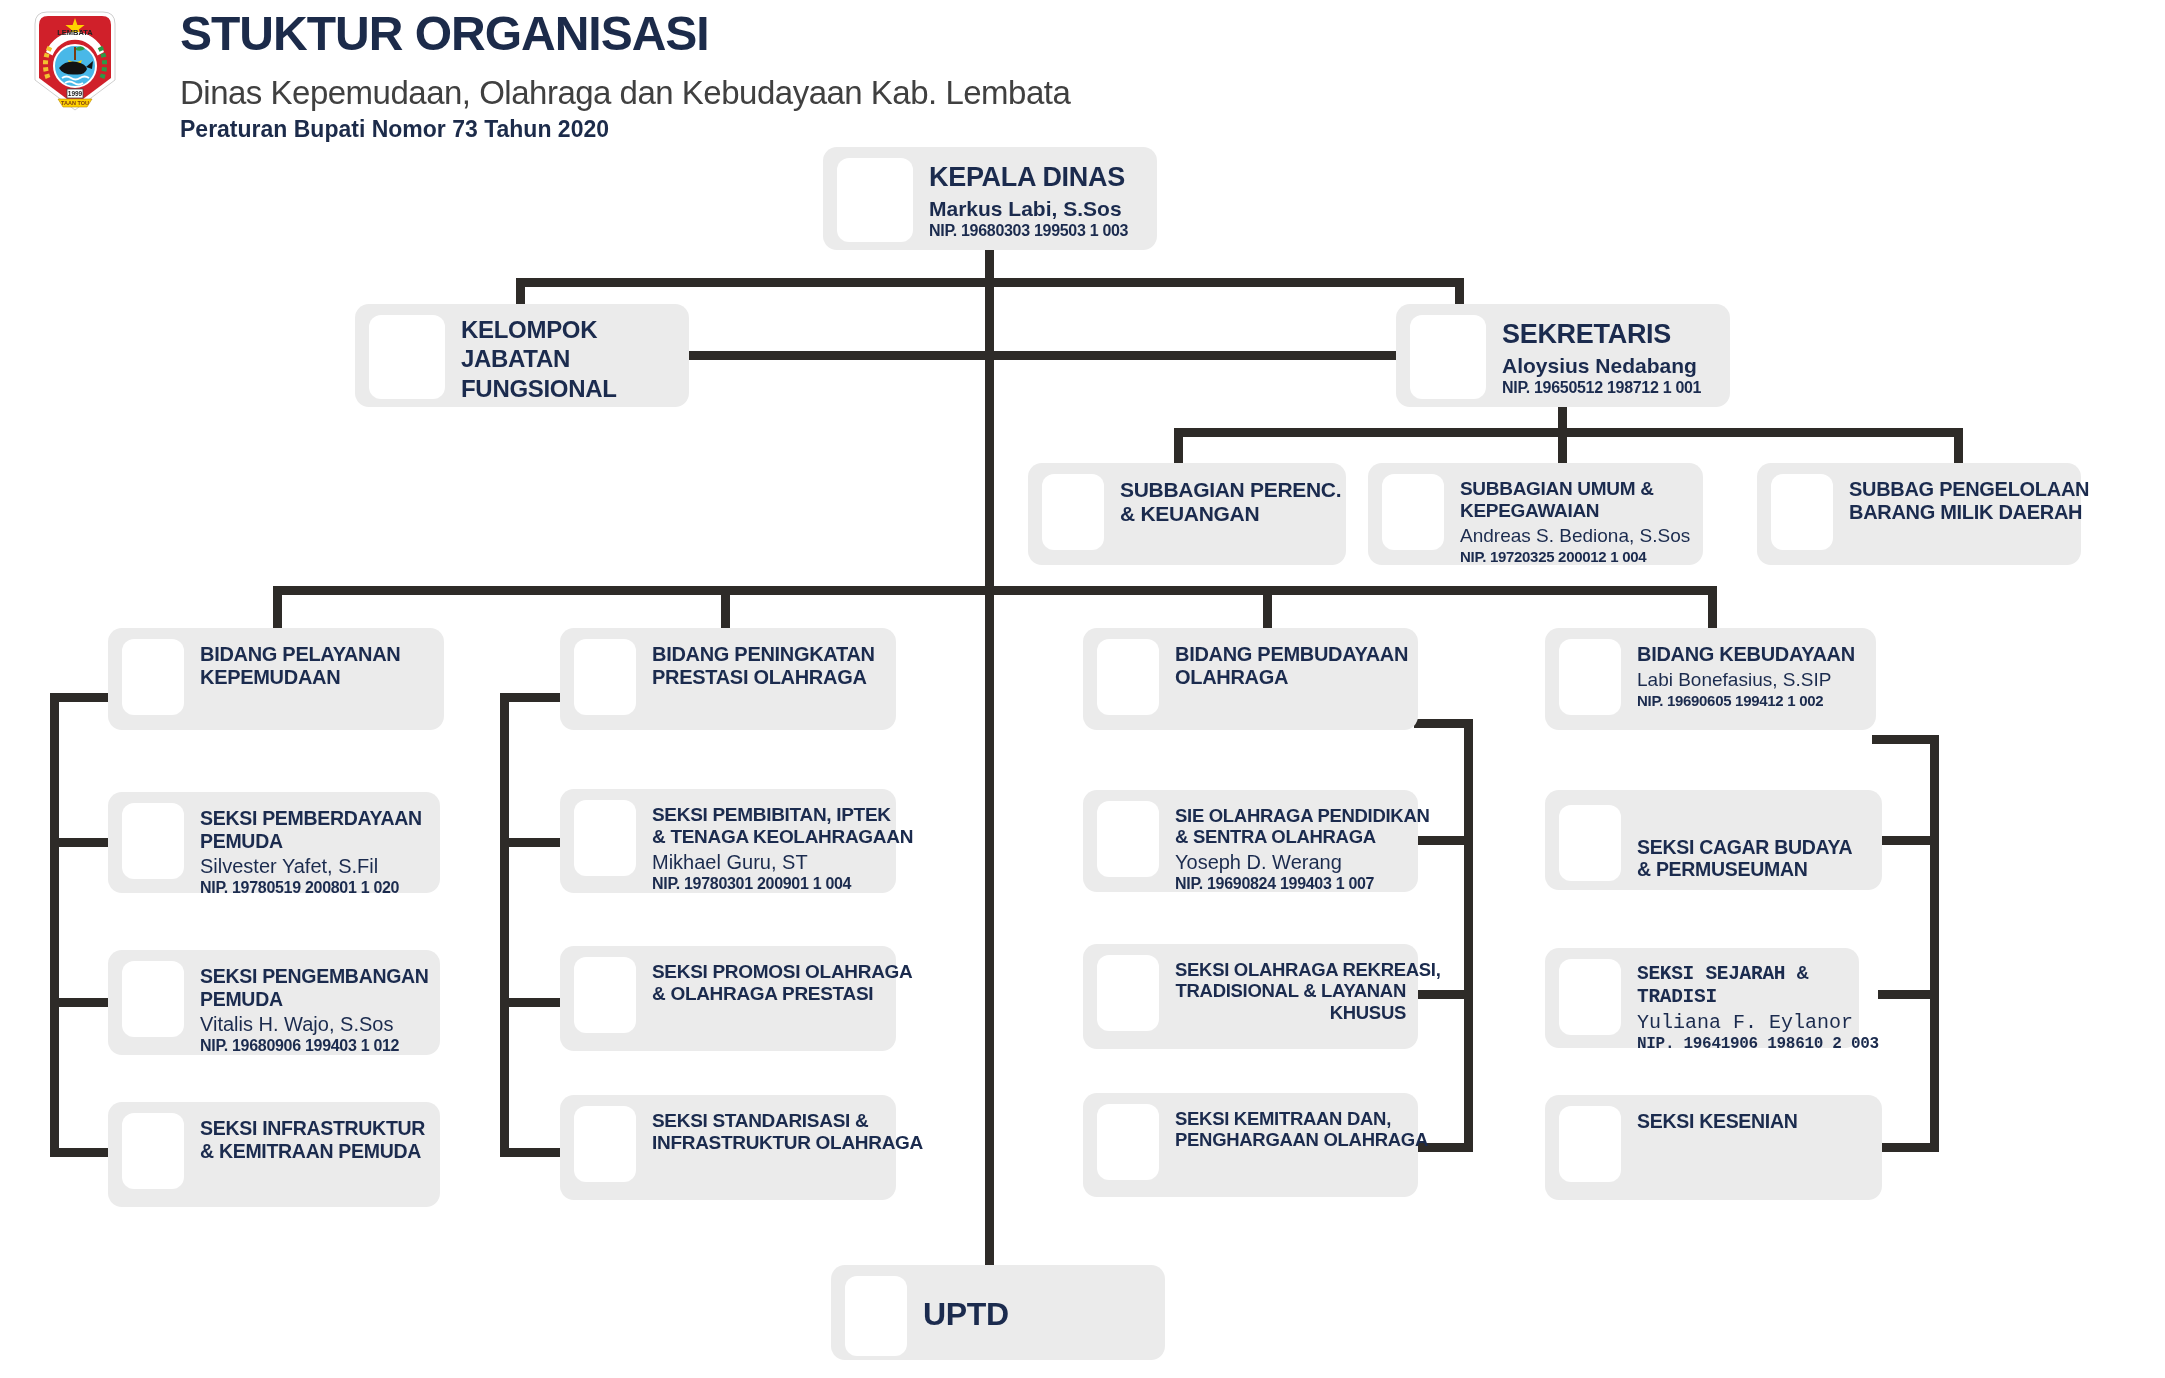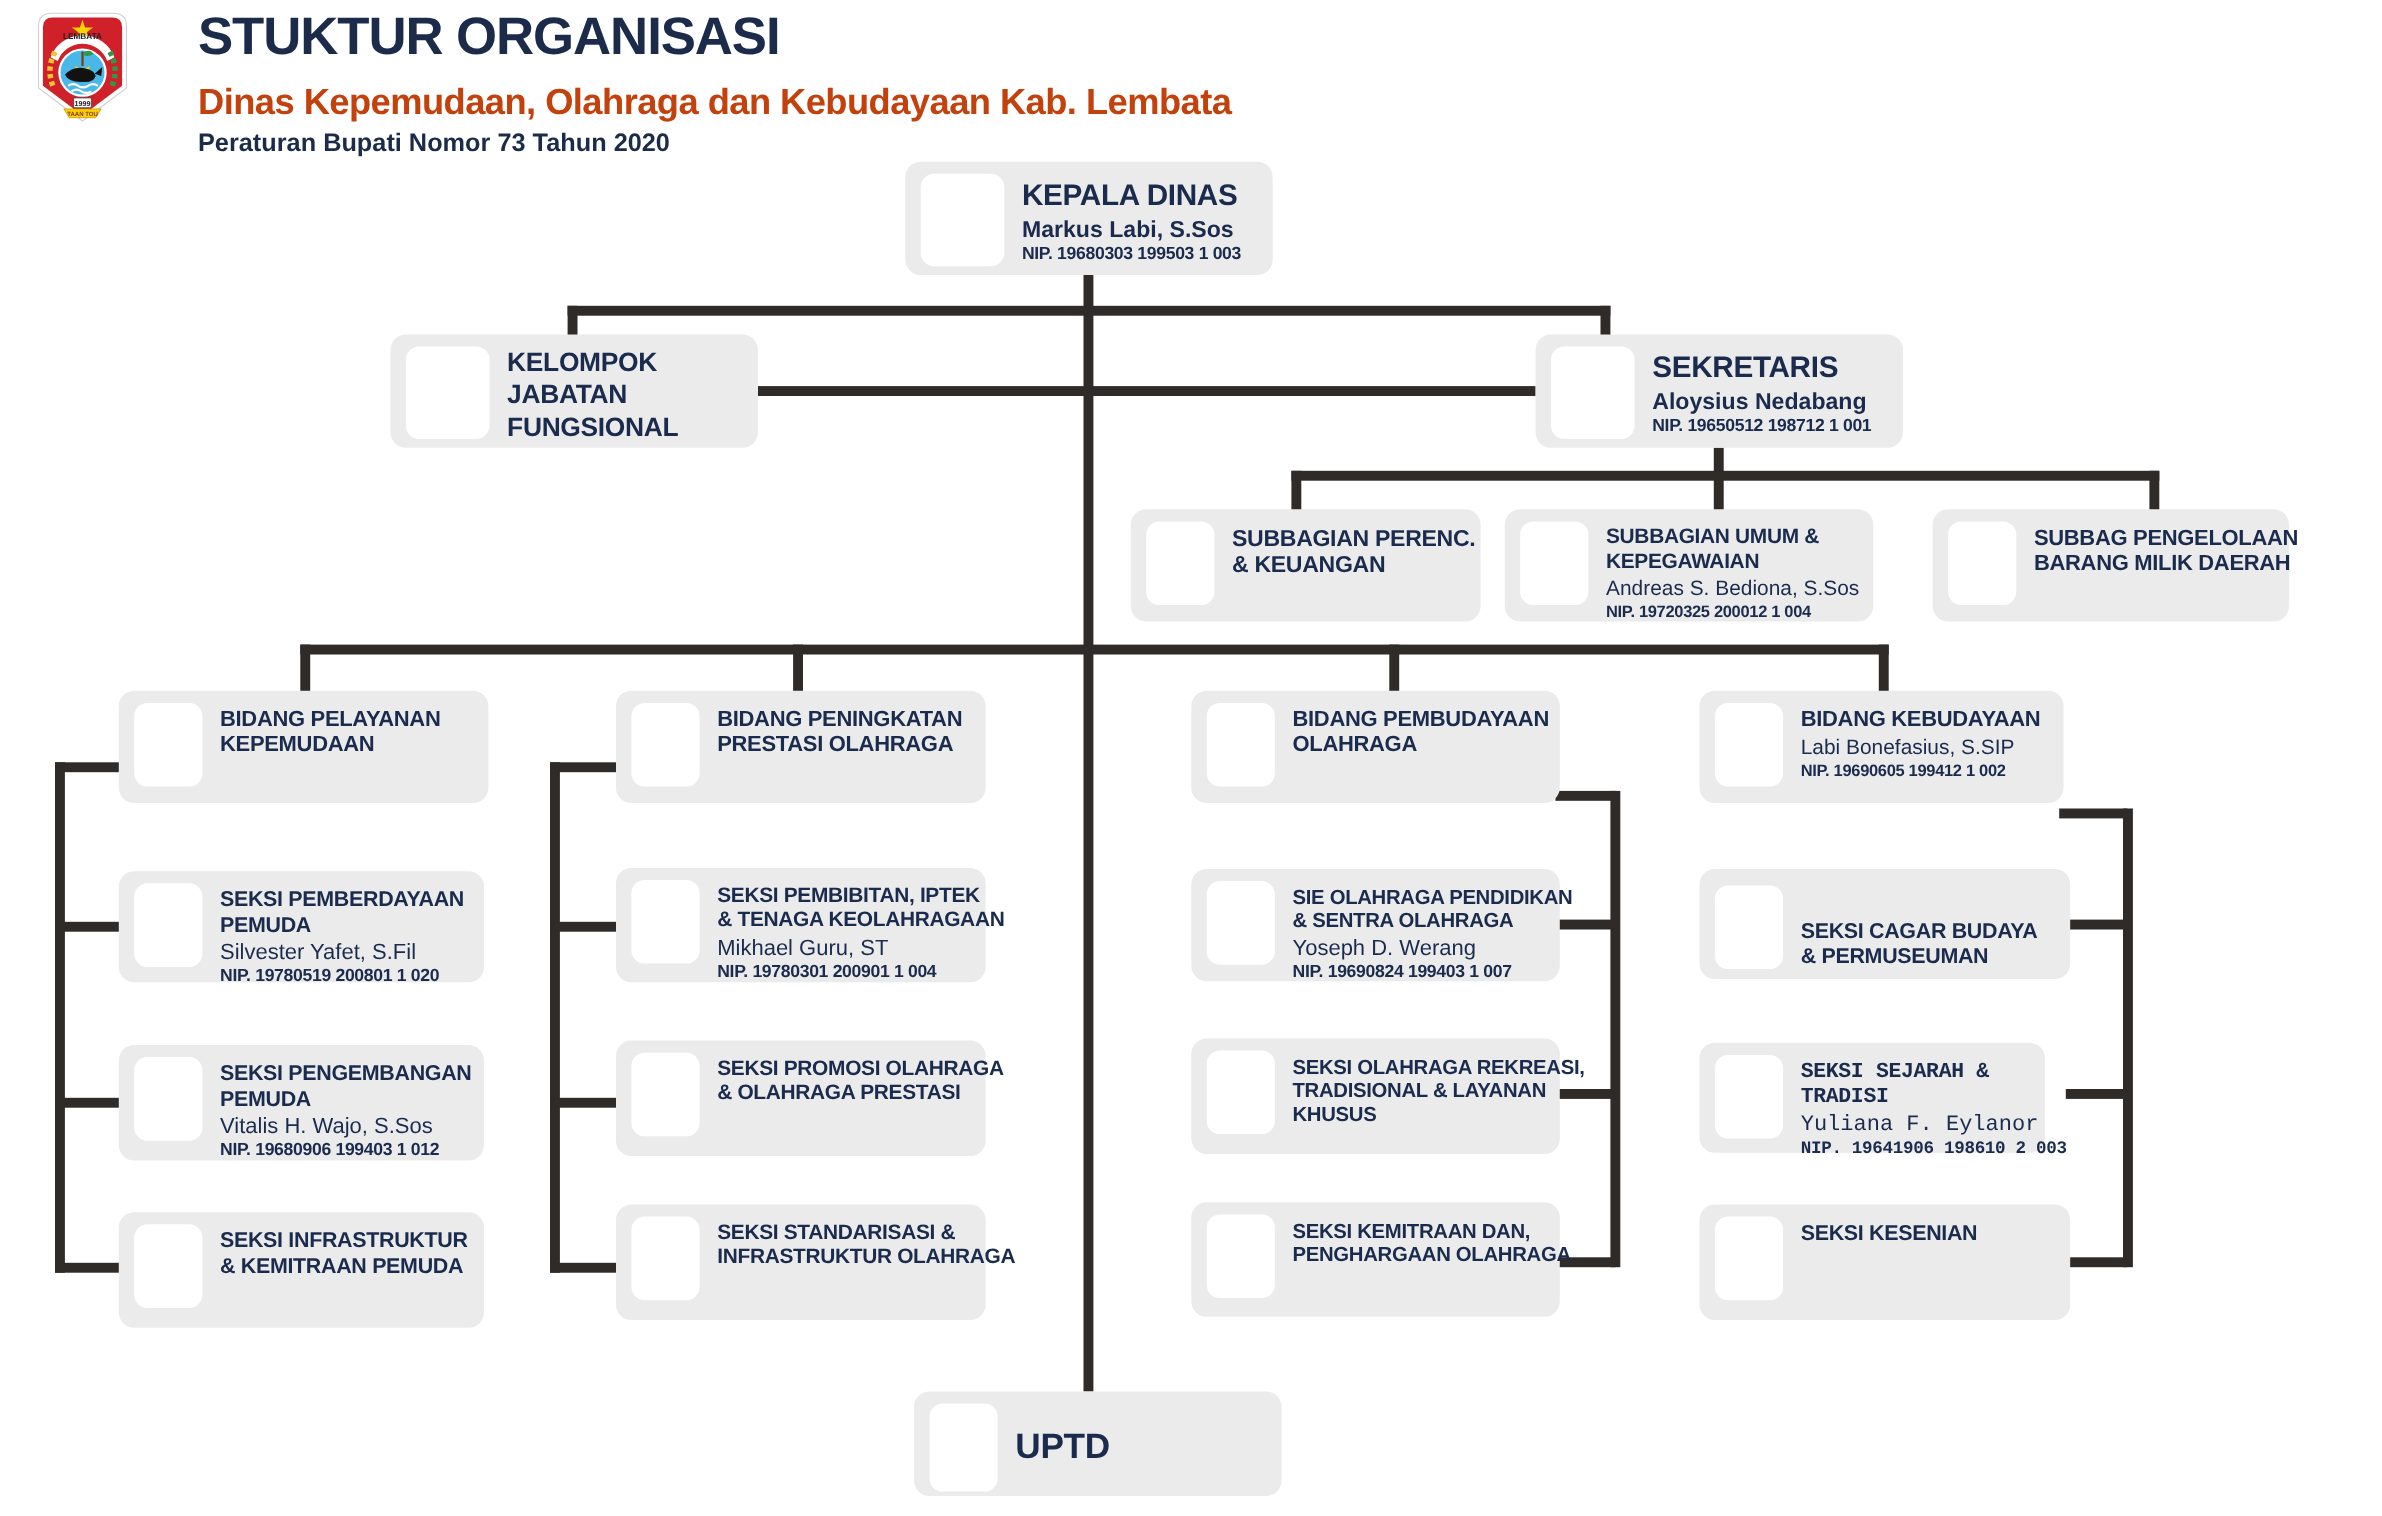--- a/index.html
+++ b/index.html
@@ -3,22 +3,22 @@
 <meta charset="utf-8">
 <style>
   html,body{margin:0;padding:0;background:#ffffff;}
   #page{position:relative;width:2165px;height:1378px;background:#ffffff;overflow:hidden;
         font-family:"Liberation Sans", sans-serif;color:#1b2b4e;}
 
   
   #logo{position:absolute;left:33px;top:10px;}
   .h-title{position:absolute;left:180px;top:6px;font-size:48px;font-weight:700;
            letter-spacing:-1px;color:#1c2b4a;}
-  .h-sub{position:absolute;left:180px;top:74px;font-size:33px;font-weight:700;
-         letter-spacing:-0.5px;color:#c2410c;}
+  .h-sub{position:absolute;left:180px;top:74px;font-size:33px;font-weight:400;
+         letter-spacing:-0.5px;color:#404040;}
   .h-reg{position:absolute;left:180px;top:116px;font-size:23px;font-weight:700;color:#1c2b4a;}
 
   
   .ln{position:absolute;background:#2e2b28;z-index:1;}
 
   
   .node{position:absolute;background:#ebebeb;border-radius:14px;box-sizing:border-box;
         display:flex;align-items:flex-start;padding:9px 12px;z-index:2;}
   .photo{background:#ffffff;border-radius:12px;flex:0 0 auto;width:62px;height:76px;margin:2px 16px 0 2px;}
   .ntext{padding-top:6px;min-width:0;}
@@ -60,21 +60,21 @@
   .pos-bidang-prestasi{left:560px;top:628px;width:336px;height:102px;}
   .pos-bidang-pembudayaan{left:1083px;top:628px;width:335px;height:102px;}
   .pos-bidang-kebudayaan{left:1545px;top:628px;width:331px;height:102px;}
   .pos-seksi-pemberdayaan{left:108px;top:792px;width:332px;height:101px;}
   .pos-seksi-pengembangan{left:108px;top:950px;width:332px;height:105px;}
   .pos-seksi-infrastruktur-pemuda{left:108px;top:1102px;width:332px;height:105px;}
   .pos-seksi-pembibitan{left:560px;top:789px;width:336px;height:104px;}
   .pos-seksi-promosi{left:560px;top:946px;width:336px;height:105px;}
   .pos-seksi-standarisasi{left:560px;top:1095px;width:336px;height:105px;}
   .pos-sie-olahraga-pendidikan{left:1083px;top:790px;width:335px;height:102px;}
-  .pos-seksi-rekreasi{left:1083px;top:944px;width:335px;height:105px;}
+  .pos-seksi-rekreasi{left:1083px;top:944px;width:335px;height:105px;text-align:right;}
   .pos-seksi-kemitraan-olahraga{left:1083px;top:1093px;width:335px;height:104px;}
   .pos-seksi-cagar-budaya{left:1545px;top:790px;width:337px;height:100px;align-items:flex-end;}
   .pos-seksi-sejarah{left:1545px;top:948px;width:314px;height:100px;font-family:Liberation Mono, monospace;}
   .pos-seksi-kesenian{left:1545px;top:1095px;width:337px;height:105px;}
   .pos-uptd{left:831px;top:1265px;width:334px;height:95px;}
 </style>
 </head>
 <body>
 
 <div id="page">

